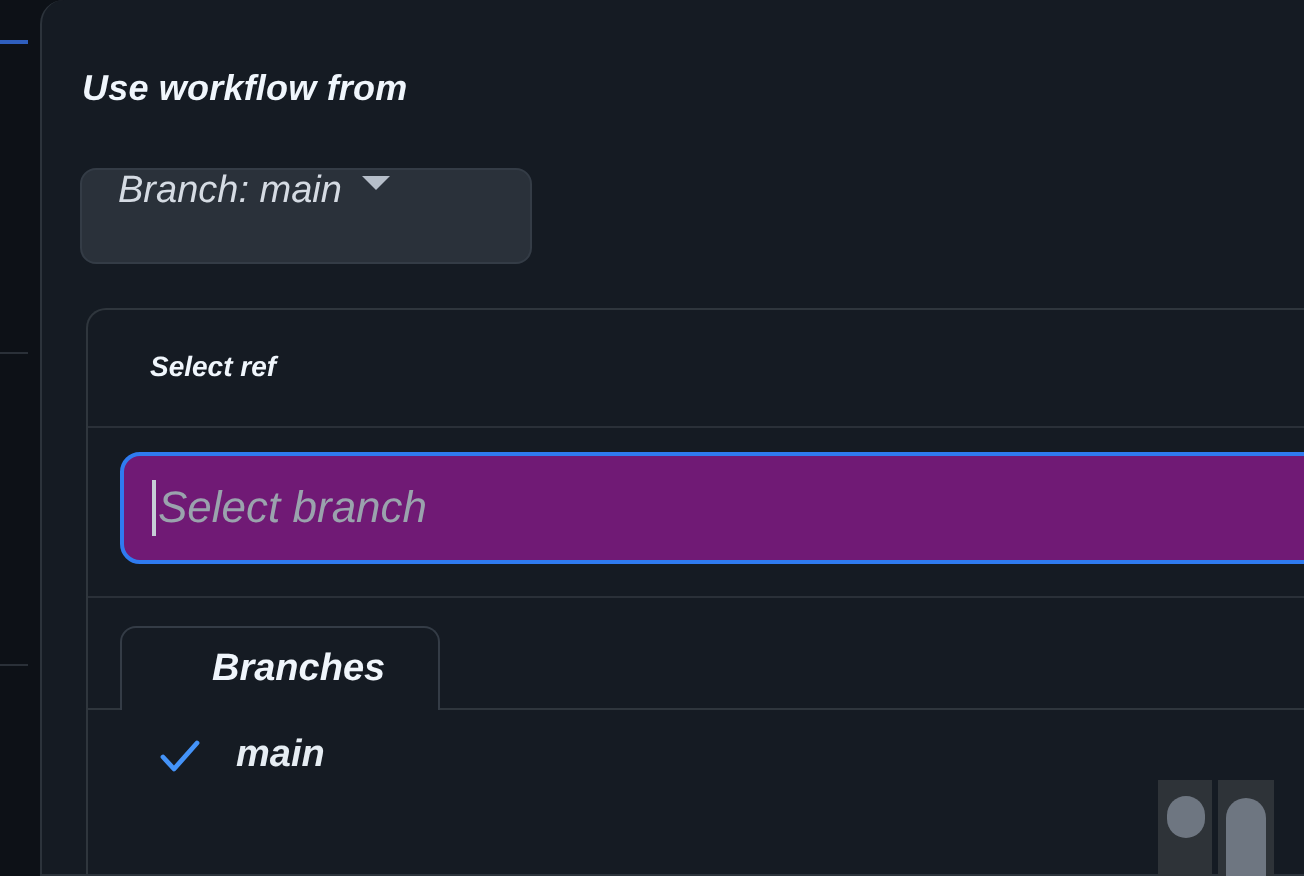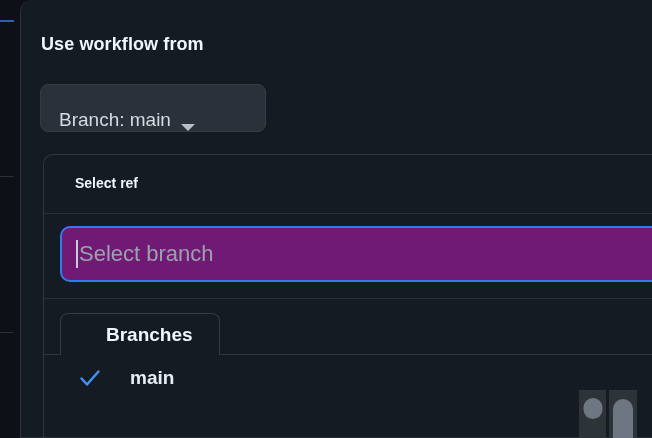--- a/index.html
+++ b/index.html
@@ -47,20 +47,21 @@
     top: 0;
     width: 632px;
     height: 438px;
     background: #151b23;
     border: 1px solid #2c333b;
     border-top: none;
     border-right: none;
     border-radius: 12px 0 0 0;
     box-sizing: border-box;
     overflow: hidden;
+    font-style: italic;
   }
 
   
   #use-workflow-label {
     position: absolute;
     left: 20px;
     top: 34px;
     font-size: 18px;
     font-weight: bold;
     color: #f0f6fc;
@@ -73,21 +74,21 @@
     position: absolute;
     left: 19px;
     top: 84px;
     height: 48px;
     min-width: 226px;
     box-sizing: border-box;
     background: #2a313a;
     border: 1px solid #343c46;
     border-radius: 8px;
     display: flex;
-    align-items: flex-end;
+    align-items: flex-start;
     gap: 10px;
     padding: 0 18px;
     cursor: pointer;
   }
   #branch-button .btn-text {
     font-size: 19px;
     color: #d5dbe3;
     white-space: nowrap;
   }
   .caret-down {
@@ -233,21 +234,21 @@
   .check-icon {
     width: 24px;
     height: 24px;
     flex: none;
     display: block;
   }
   .ref-label {
     font-size: 19px;
     font-weight: bold;
     color: #e6edf3;
-    margin-left: 28px;
+    margin-left: 16px;
     white-space: nowrap;
   }
 
   
   .scrollbar {
     position: absolute;
     bottom: 0;
     background: #2e3338;
   }
   .scroll-thumb {

